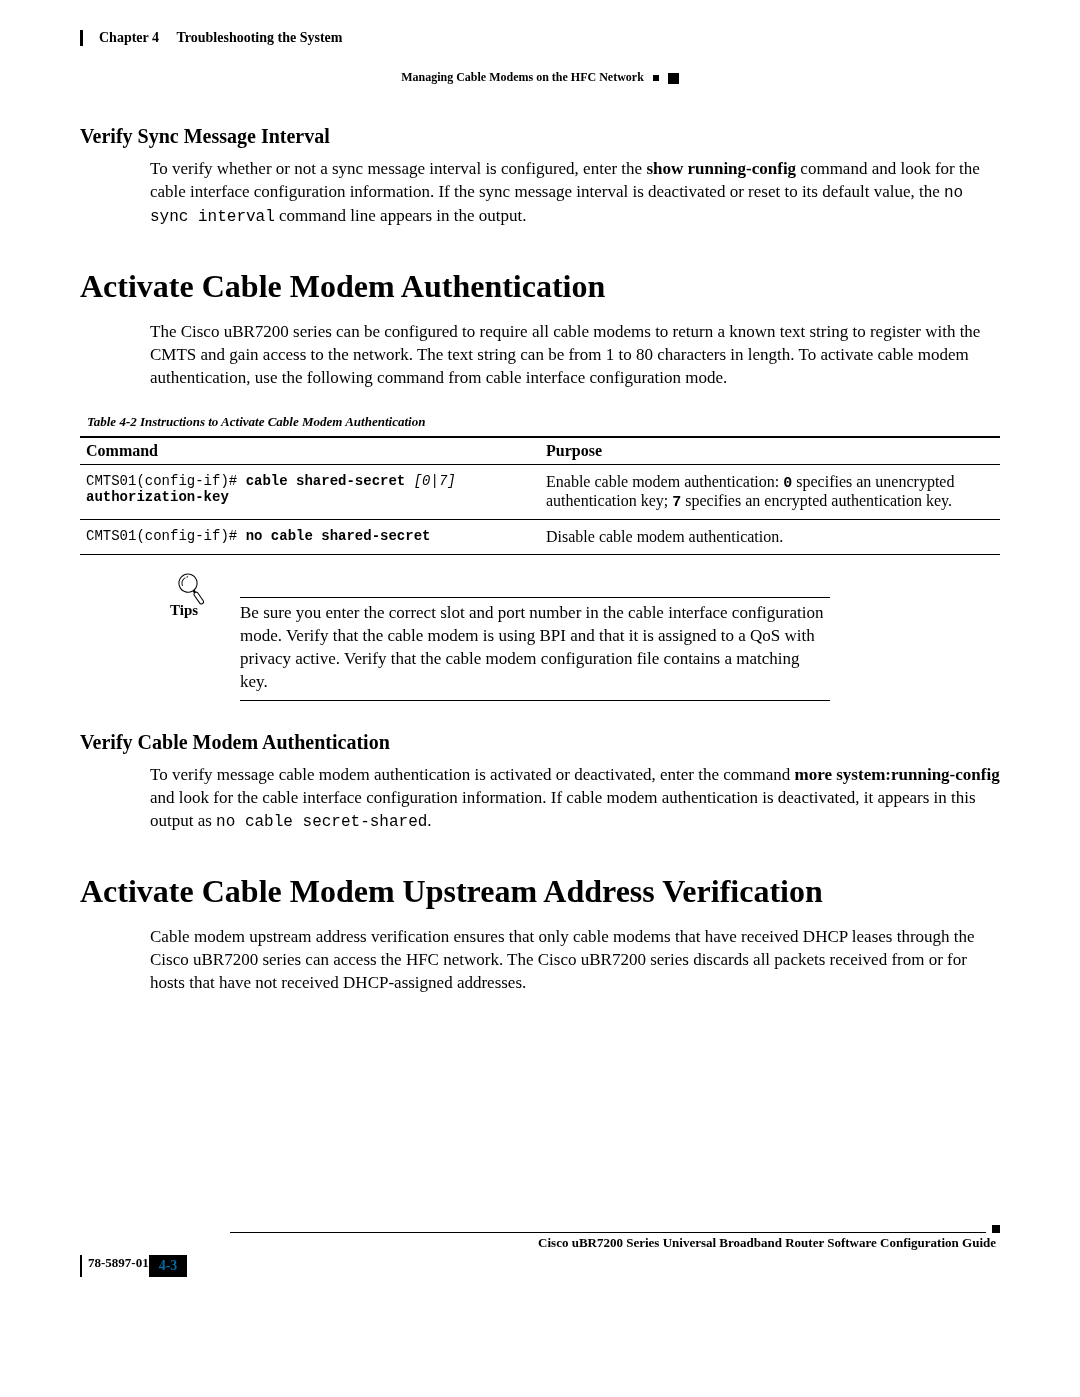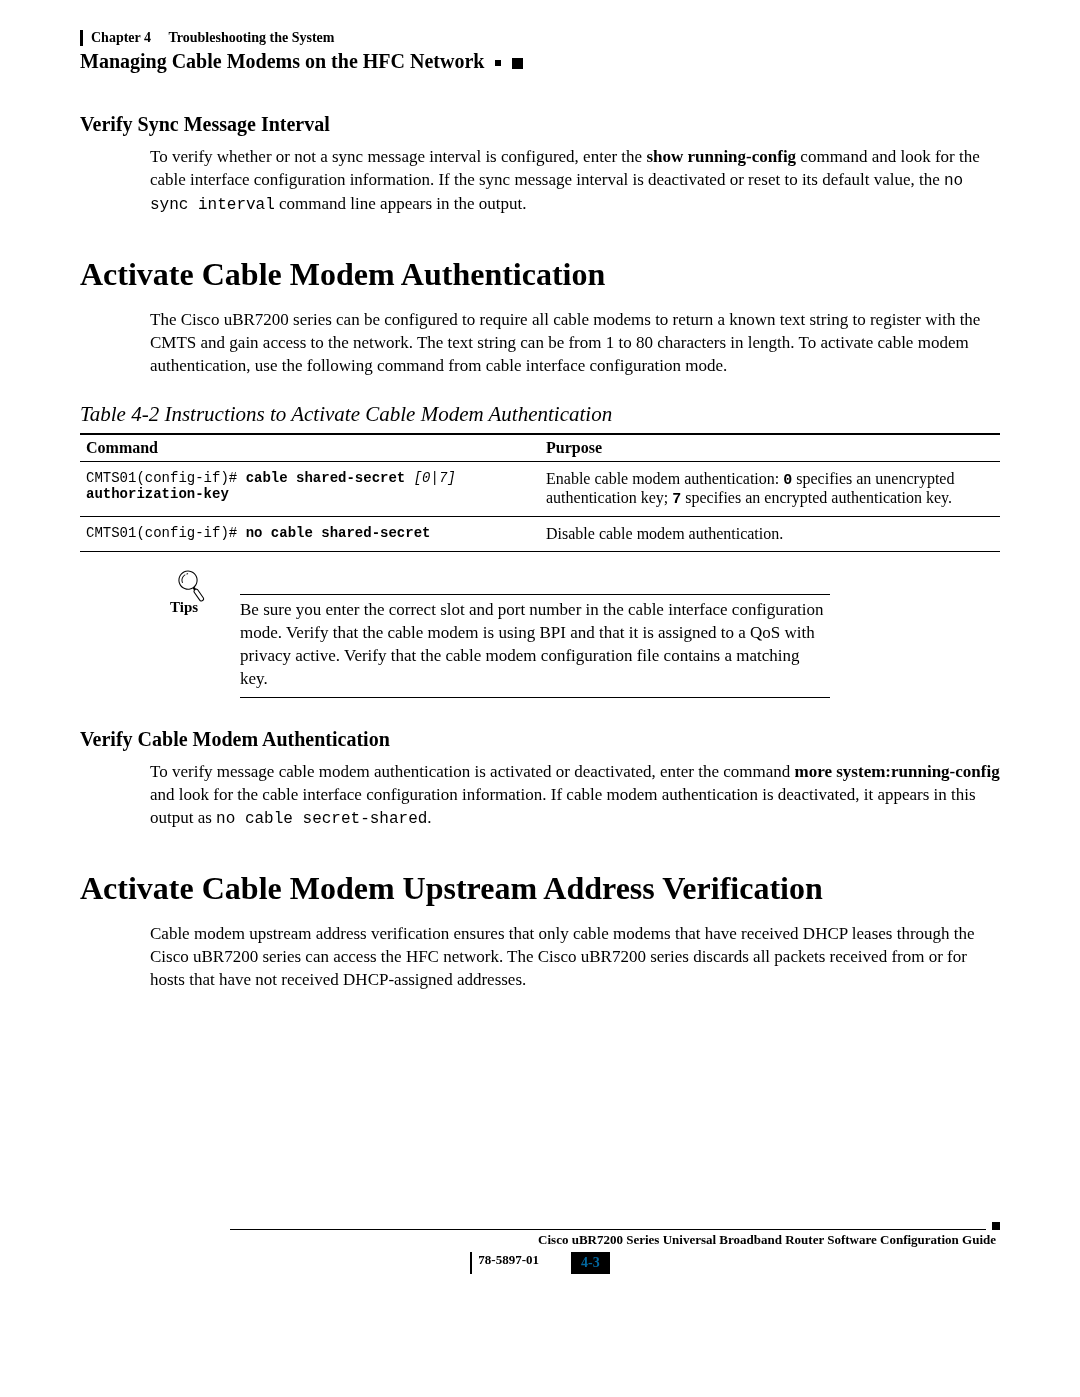--- a/index.html
+++ b/index.html
@@ -9,33 +9,33 @@
     font-family: "Times New Roman", Times, serif;
     color: #000;
     width: 1080px;
   }
   .page {
     padding: 30px 80px 40px 80px;
     box-sizing: border-box;
   }
   .top-header {
     border-left: 3px solid #000;
-    padding-left: 8px;
+    padding-left: 16px;
     margin-bottom: 4px;
   }
   .top-header-line {
     font-size: 14px;
   }
   .top-header-line .chapter-label { font-weight: bold; }
   .top-header-line .chapter-title { font-weight: bold; }
   .top-subheader {
-    text-align: left;
-    font-size: 20px;
-    font-weight: bold;
-    margin-top: 4px;
+    text-align: center;
+    font-size: 12px;
+    font-weight: bold;
+    margin-top: 24px;
     margin-bottom: 40px;
   }
   .top-subheader .square {
     display: inline-block;
     width: 11px;
     height: 11px;
     background: #000;
     margin-left: 6px;
     vertical-align: middle;
   }
@@ -60,23 +60,23 @@
   .body-text {
     margin-left: 70px;
     font-size: 17px;
     line-height: 1.35;
     margin-bottom: 14px;
   }
   .body-text .bold { font-weight: bold; }
   .body-text .mono { font-family: "Courier New", monospace; font-size: 16px; }
   .table-caption {
     font-style: italic;
-    font-weight: normal;
-    font-size: 21px;
-    margin: 24px 0 6px 0;
+    font-weight: bold;
+    font-size: 13px;
+    margin: 24px 0 6px 7px;
   }
   table.cmd-table {
     width: 100%;
     border-collapse: collapse;
     font-size: 16px;
     margin-bottom: 20px;
   }
   table.cmd-table th {
     text-align: left;
     font-weight: bold;
@@ -152,23 +152,22 @@
   .footer-title {
     margin-left: 150px;
     font-size: 13px;
     font-weight: bold;
     flex: 1;
     text-align: right;
     padding-right: 4px;
   }
   .footer-docnum-row {
     display: flex;
-    justify-content: center;
+    justify-content: flex-start;
     margin-top: 4px;
-    gap: 32px;
   }
   .footer-docnum {
     border-left: 2px solid #000;
     padding-left: 6px;
     font-size: 13px;
     font-weight: bold;
   }
   .page-number {
     background: #000;
     color: #0369a1;

